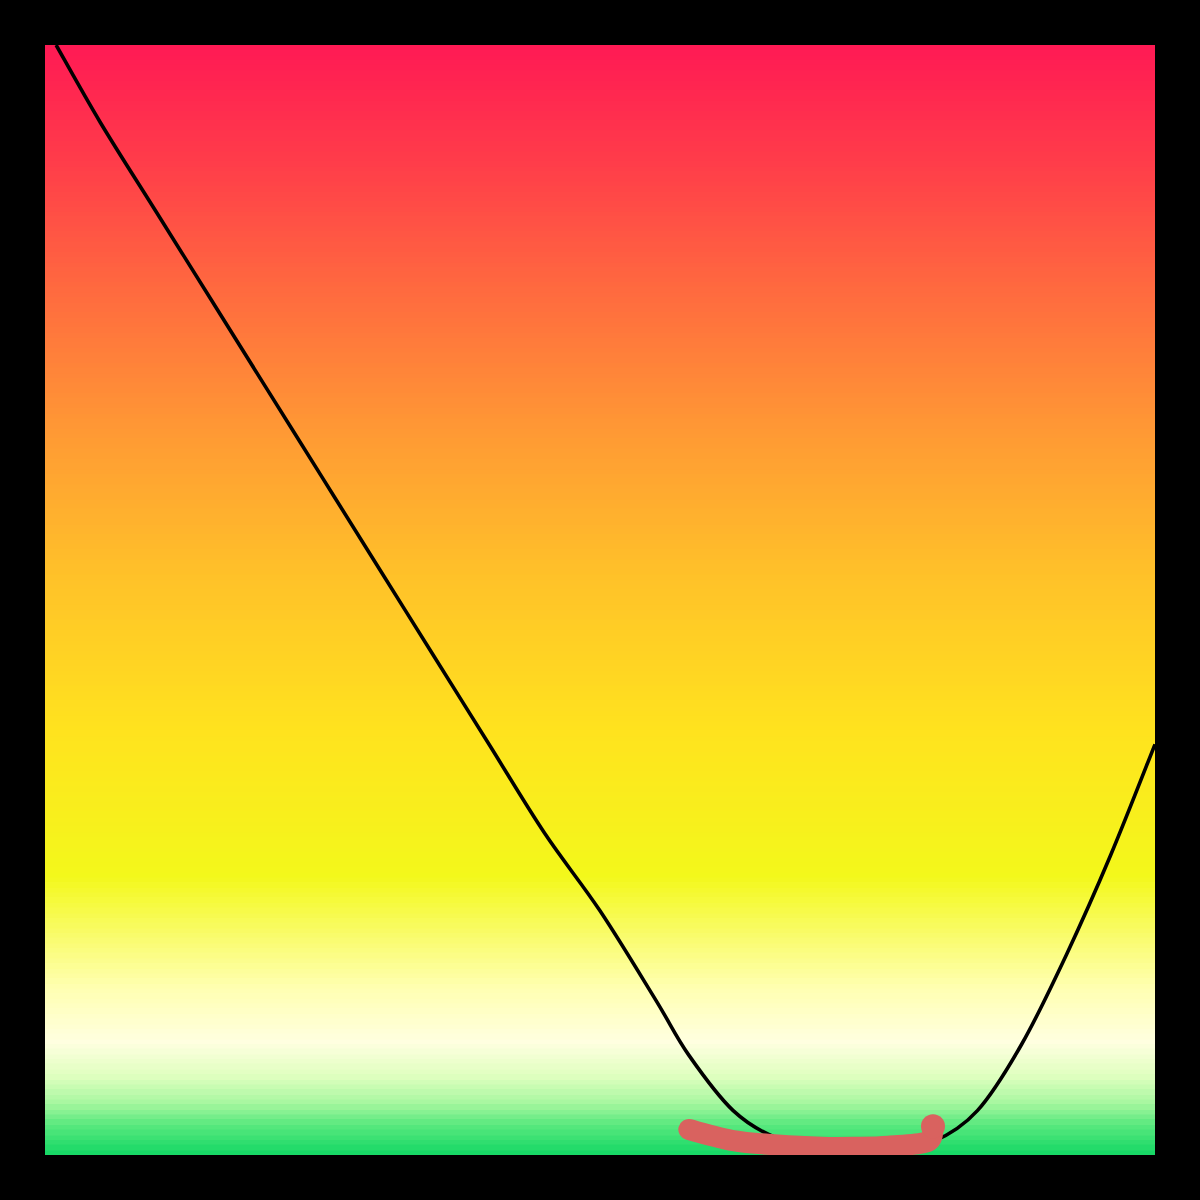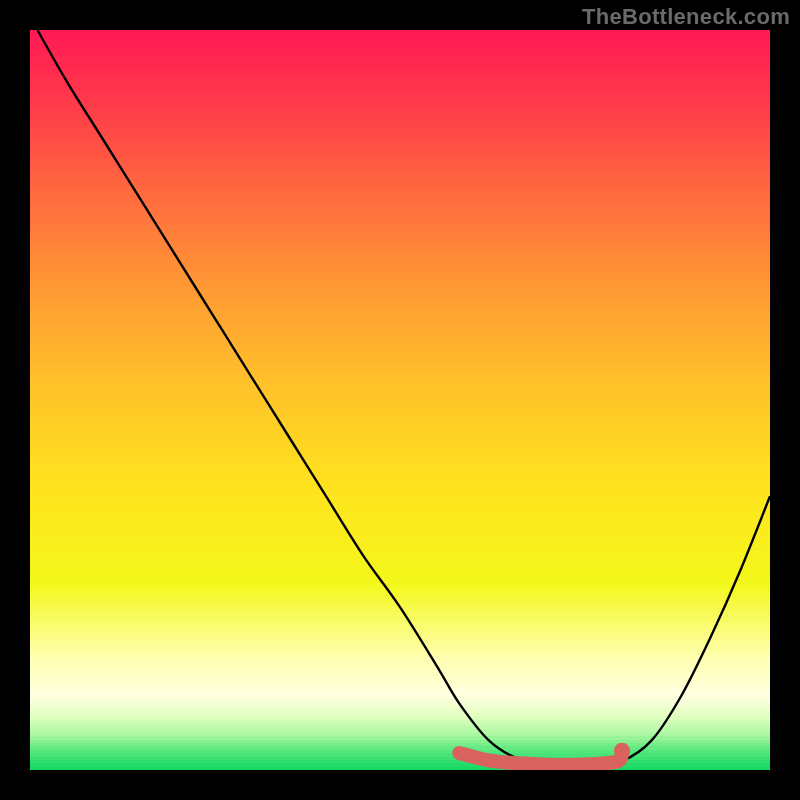--- a/index.html
+++ b/index.html
@@ -48,21 +48,20 @@
     position: absolute;
     inset: 0;
     width: 100%;
     height: 100%;
   }
 </style>
 </head>
 <body>
 
 <div class="frame">
-  <div class="attribution">TheBottleneck.com</div>
 
   <div class="plot-area">
     <div class="gradient" id="gradient">
         <div class="stripe" style="top: 0px; height: 4.36364px; background: rgb(255, 26, 84);"></div>
         <div class="stripe" style="top: 3.36364px; height: 4.36364px; background: rgb(255, 28, 84);"></div>
         <div class="stripe" style="top: 6.72727px; height: 4.36364px; background: rgb(255, 29, 83);"></div>
         <div class="stripe" style="top: 10.0909px; height: 4.36364px; background: rgb(255, 31, 83);"></div>
         <div class="stripe" style="top: 13.4545px; height: 4.36364px; background: rgb(255, 32, 82);"></div>
         <div class="stripe" style="top: 16.8182px; height: 4.36364px; background: rgb(255, 34, 82);"></div>
         <div class="stripe" style="top: 20.1818px; height: 4.36364px; background: rgb(255, 35, 81);"></div>

